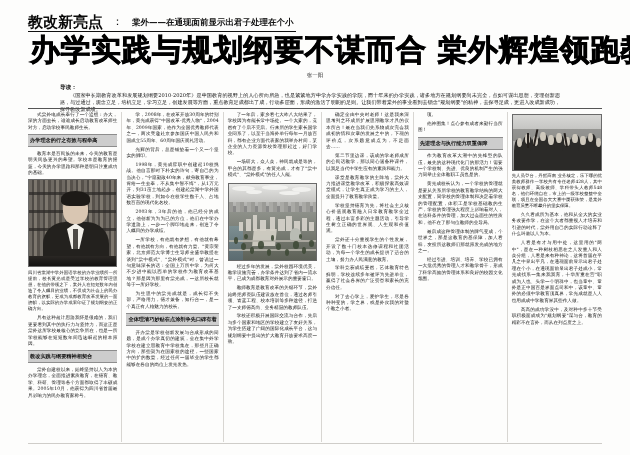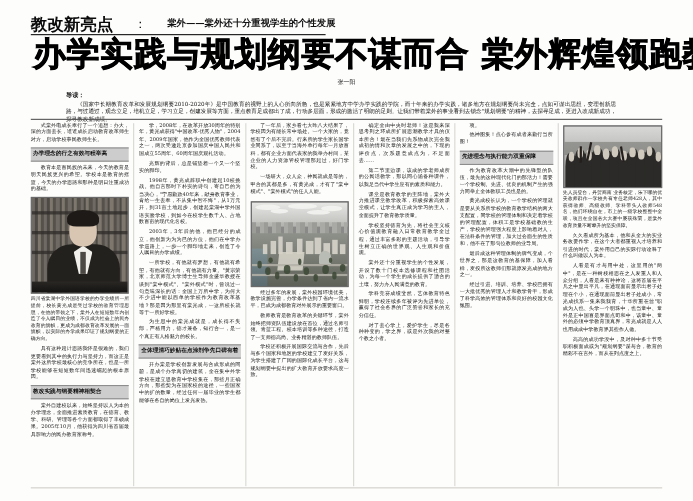--- a/index.html
+++ b/index.html
@@ -5,21 +5,21 @@
   html,body{margin:0;padding:0;}
   body{
     width:630px;height:455px;background:#ffffff;
     font-family:"DejaVu Sans","Liberation Sans",sans-serif;
     overflow:hidden;position:relative;
   }
   .page{position:absolute;inset:0;background:#fdfdfc;}
 
   
   .masthead{position:absolute;left:28px;top:14px;width:574px;}
-  .kicker-row{display:flex;align-items:flex-end;gap:19px;
+  .kicker-row{display:flex;align-items:flex-end;gap:9px;
       border-bottom:1.6px solid #111;padding-bottom:1px;width:268px;}
   .kicker-main{font-family:"DejaVu Serif","Liberation Serif",serif;
       font-weight:bold;font-size:15px;line-height:16px;color:#0a0a0a;
       letter-spacing:0px;white-space:nowrap;}
   .kicker-colon{font-size:11px;line-height:15px;color:#111;padding-bottom:1px;}
   .kicker-sub{font-family:"DejaVu Serif","Liberation Serif",serif;
       font-weight:bold;font-size:8.5px;line-height:14px;color:#111;
       white-space:nowrap;padding-bottom:1px;}
 
   .headline{
@@ -125,21 +125,21 @@
 </style>
 </head>
 <body>
 
 <div class="page">
 
   <div class="masthead">
     <div class="kicker-row">
       <span class="kicker-main">教改新亮点</span>
       <span class="kicker-colon">：</span>
-      <span class="kicker-sub">棠外——棠外还十分重视学生的个性发展</span>
+      <span class="kicker-sub">棠外——在通现面前显示出君子处理在个小</span>
     </div>
   </div>
 
   <div class="headline">办学实践与规划纲要不谋而合 棠外辉煌领跑教改发展</div>
   <div class="byline">张一阳</div>
 
   <div class="lead">
     <div class="lead-label">导读：</div>
     <div class="lead-body">《国家中长期教育改革和发展规划纲要2010-2020年》是中国教育的视野上的人心所向所急，也是紧紧地方中学办学实践的学院，而十年来的办学实践，诸多地方在规划纲要尚未完全，点如可谋出思想，变理创新思路，与过通过，观念立足，培机立足，学习立足，创建发展等方面，重点教育足成都出了成，行动多层面，形成的激活了明朗的足则。让我们带着棠外的事业看到去锁念"规划纲要"的精神，去探寻足成，更进入改成新成功，探寻教改新成绩。</div>
   </div>

